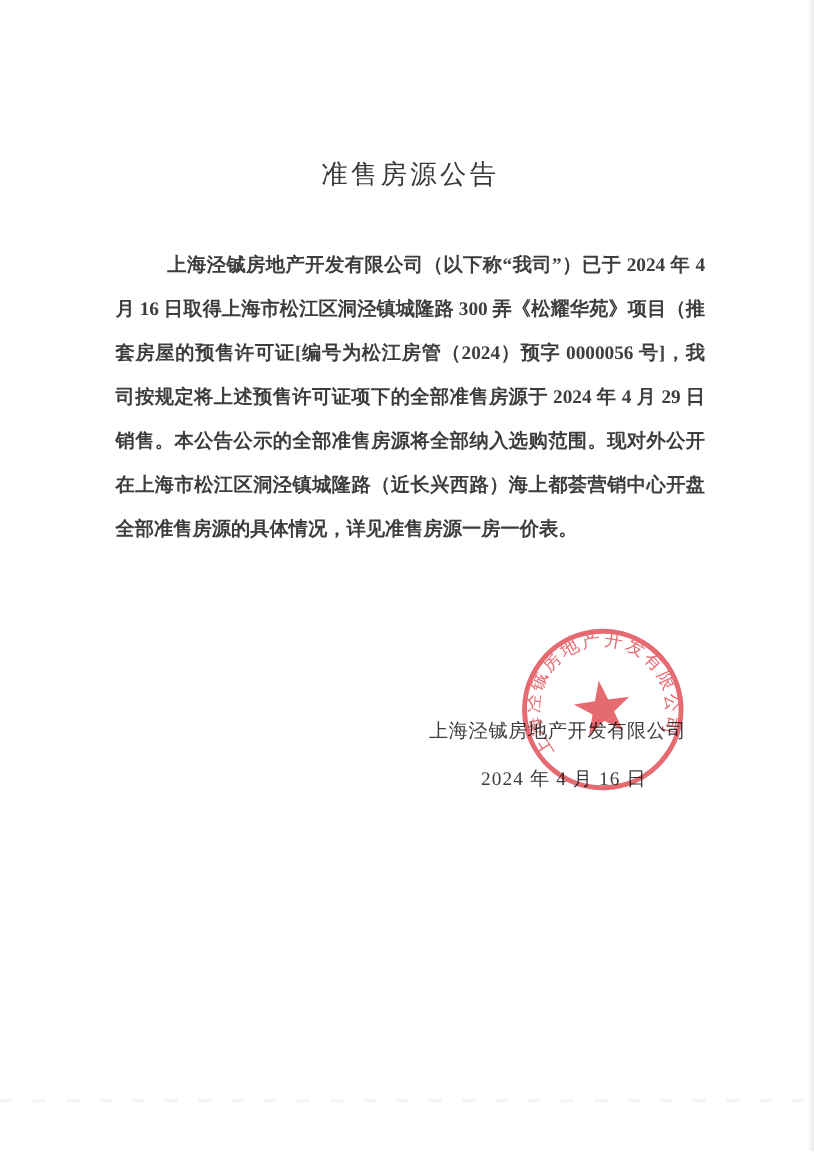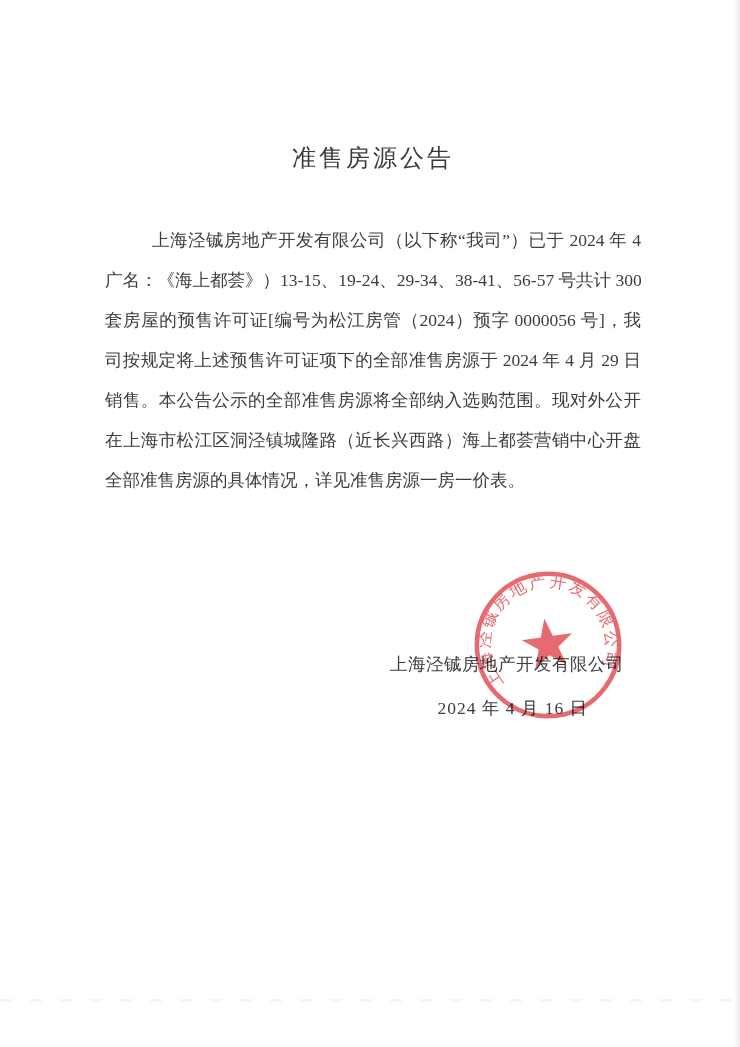--- a/index.html
+++ b/index.html
@@ -43,20 +43,21 @@
   .body-line {
     width: 536px;
     height: 40px;
     line-height: 40px;
     font-size: 17.5px;
     color: #3d3d3d;
     white-space: nowrap;
     text-align: justify;
     text-align-last: justify;
     overflow: visible;
+    font-weight: bold;
   }
   .body-line.indent { padding-left: 47px; }
   .body-line.last-line { text-align: right; text-align-last: left; }
   .sig-company {
     position: absolute;
     top: 652px; right: 116px;
     font-size: 17.5px;
     letter-spacing: 0.5px;
     color: #3d3d3d;
   }
@@ -87,21 +88,21 @@
 </style>
 </head>
 <body>
 
 <div class="page">
 
   <div class="doc-title">准售房源公告</div>
 
   <div class="body-block">
     <div class="body-line indent">上海泾铖房地产开发有限公司（以下称“我司”）已于 2024 年 4</div>
-    <div class="body-line">广名：《海上都荟》）13-15、19-24、29-34、38-41、56-57 号共计 300</div>
+    <div class="body-line">月 16 日取得上海市松江区洞泾镇城隆路 300 弄《松耀华苑》项目（推</div>
     <div class="body-line">套房屋的预售许可证[编号为松江房管（2024）预字 0000056 号]，我</div>
     <div class="body-line">司按规定将上述预售许可证项下的全部准售房源于 2024 年 4 月 29 日</div>
     <div class="body-line">销售。本公告公示的全部准售房源将全部纳入选购范围。现对外公开</div>
     <div class="body-line">在上海市松江区洞泾镇城隆路（近长兴西路）海上都荟营销中心开盘</div>
     <div class="body-line last-line">全部准售房源的具体情况，详见准售房源一房一价表。</div>
   </div>
 
   <div class="sig-company">上海泾铖房地产开发有限公司</div>
   <div class="sig-date">2024 年 4 月 16 日</div>
 

